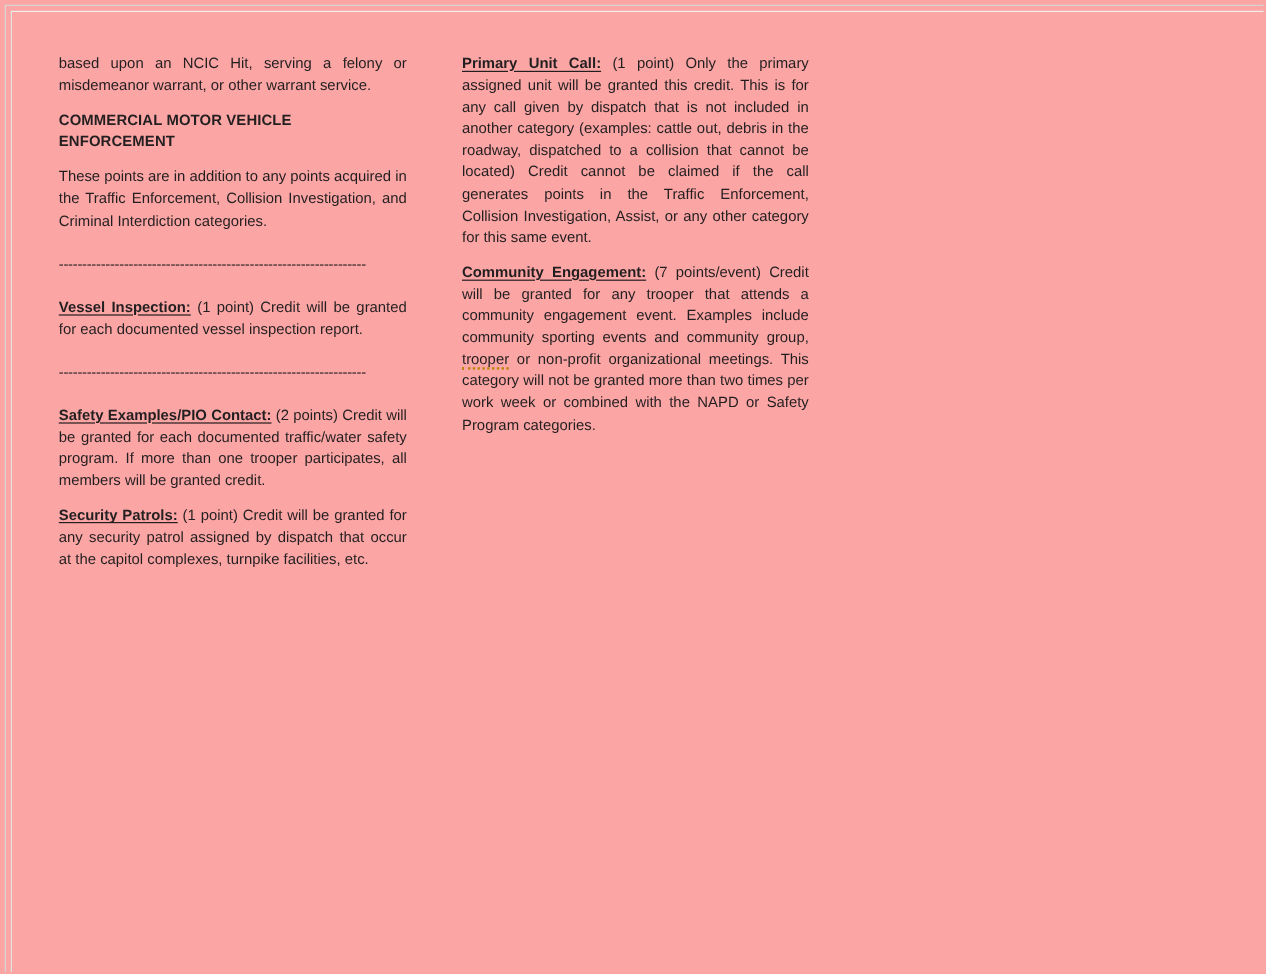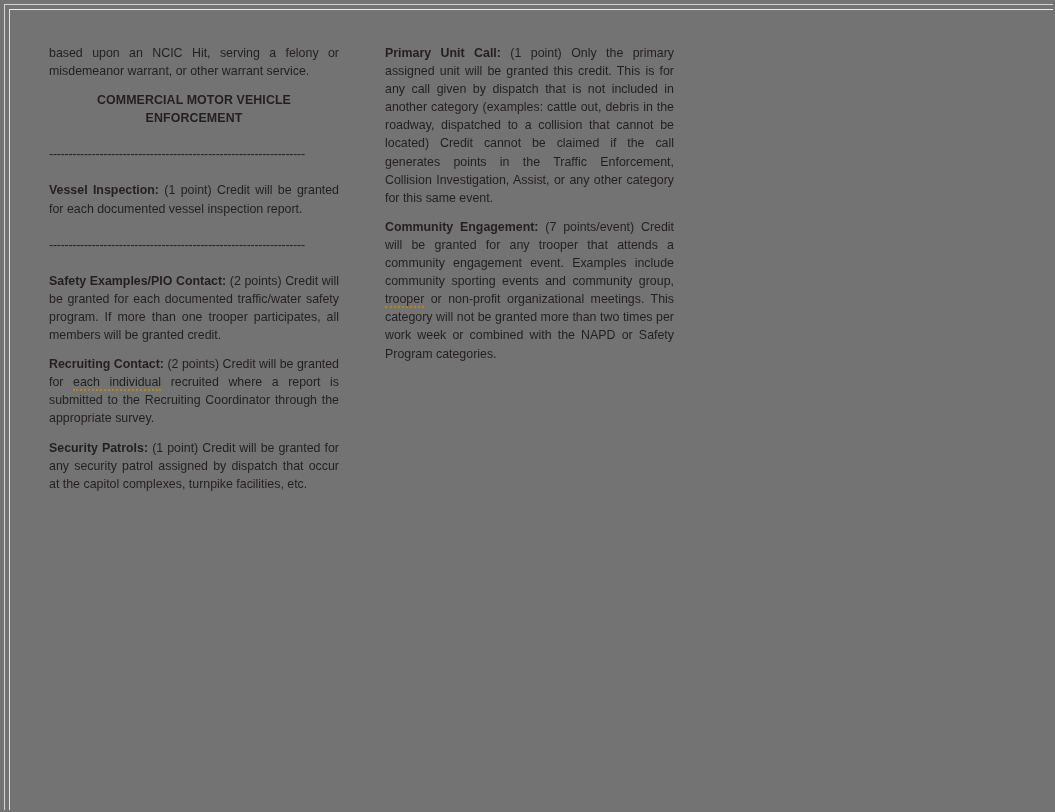--- a/index.html
+++ b/index.html
@@ -15,21 +15,21 @@
     position: relative;
     overflow: hidden;
   }
 
   
   #page {
     position: absolute;
     left: 0; top: 0;
     width: 1055px;
     height: 812px;
-    background: #737373;
+    background: #fca5a5;
     box-sizing: border-box;
   }
   .page-border-outer {
     position: absolute;
     left: 4px; top: 4px;
     width: 1049px; height: 806px;
     border-left: 1px solid #d4d4d4;
     border-top: 1px solid #d4d4d4;
     box-sizing: border-box;
     pointer-events: none;
@@ -59,30 +59,31 @@
   #col-right { left: 385px; width: 289px; }
 
   p.para {
     margin: 0 0 11px 0;
     text-align: justify;
   }
 
   
   .section-heading {
     margin: 0 0 11px 0;
-    text-align: center;
+    text-align: left;
     font-weight: bold;
     font-size: 12.4px;
     line-height: 18.1px;
     letter-spacing: 0.1px;
   }
 
   
   .term {
     font-weight: bold;
+    text-decoration: underline;
     text-underline-offset: 1.5px;
   }
 
   
   .separator {
     margin: 0 0 11px 0;
     font-size: 12.4px;
     line-height: 18.1px;
     letter-spacing: -0.25px;
     white-space: nowrap;
@@ -106,20 +107,21 @@
 
   <div class="col" id="col-left">
 
     <p class="para">based upon an NCIC Hit, serving a felony or misdemeanor warrant, or other warrant service.</p>
 
     <div class="section-heading">COMMERCIAL MOTOR VEHICLE ENFORCEMENT</div>
 
 
 
 
+    <p class="para">These points are in addition to any points acquired in the Traffic Enforcement, Collision Investigation, and Criminal Interdiction categories.</p>
 
     <div class="spacer-sm"></div>
 
     <div class="separator">------------------------------------------------------------------</div>
 
     <div class="spacer-sm"></div>
 
 
     <p class="para">
       <span class="term">Vessel Inspection:</span>
@@ -131,24 +133,20 @@
     <div class="separator">------------------------------------------------------------------</div>
 
     <div class="spacer-sm"></div>
 
 
     <p class="para">
       <span class="term">Safety Examples/PIO Contact:</span>
       <span>(2 points) Credit will be granted for each documented traffic/water safety program. If more than one trooper participates, all members will be granted credit.</span>
     </p>
 
-    <p class="para">
-      <span class="term">Recruiting Contact:</span>
-      <span>(2 points) Credit will be granted for </span><span class="grammarcheck">each individual</span><span> recruited where a report is submitted to the Recruiting Coordinator through the appropriate survey.</span>
-    </p>
 
 
     <p class="para">
       <span class="term">Security Patrols:</span>
       <span>(1 point) Credit will be granted for any security patrol assigned by dispatch that occur at the capitol complexes, turnpike facilities, etc.</span>
     </p>
 
   </div>
 
   <div class="col" id="col-right">

